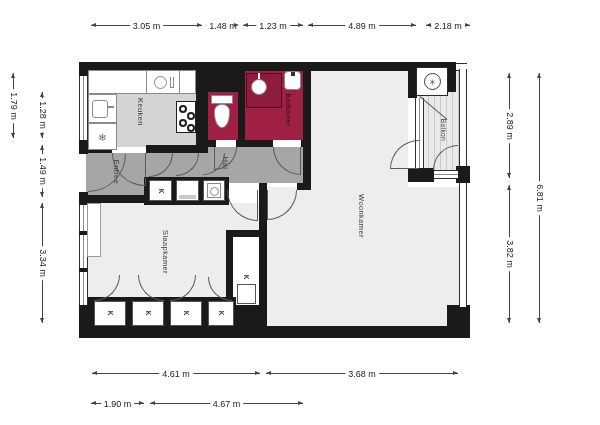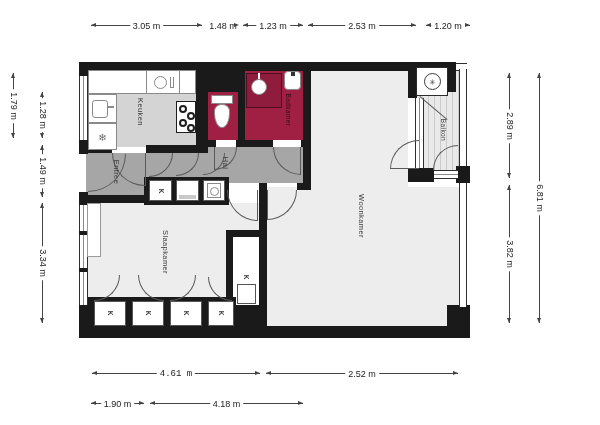--- a/index.html
+++ b/index.html
@@ -195,24 +195,24 @@
   <div class="dim-h" style="left:91px;top:25px;width:111px;">
       <span class="dlab">3.05 m</span>
     </div>
   <div class="dim-h" style="left:207px;top:25px;width:32px;">
       <span class="dlab">1.48 m</span>
     </div>
   <div class="dim-h" style="left:243px;top:25px;width:60px;">
       <span class="dlab">1.23 m</span>
     </div>
   <div class="dim-h" style="left:308px;top:25px;width:108px;">
-      <span class="dlab">2.53 m</span>
+      <span class="dlab">4.89 m</span>
     </div>
   <div class="dim-h" style="left:426px;top:25px;width:44px;">
-      <span class="dlab">1.20 m</span>
+      <span class="dlab">2.18 m</span>
     </div>
 
   <div class="dim-v" style="left:13px;top:73px;height:65px;">
       <span class="dlab">1.79 m</span>
     </div>
   <div class="dim-v" style="left:42px;top:92px;height:46px;">
       <span class="dlab">1.28 m</span>
     </div>
   <div class="dim-v" style="left:42px;top:145px;height:52px;">
       <span class="dlab">1.49 m</span>
@@ -224,26 +224,26 @@
   <div class="dim-v" style="left:509px;top:73px;height:105px;">
       <span class="dlab">2.89 m</span>
     </div>
   <div class="dim-v" style="left:509px;top:185px;height:138px;">
       <span class="dlab">3.82 m</span>
     </div>
   <div class="dim-v" style="left:539px;top:73px;height:250px;">
       <span class="dlab">6.81 m</span>
     </div>
 
-  <div class="dim-h" style="left:92px;top:373px;width:168px;font-family:Liberation Mono, monospace;">
+  <div class="dim-h" style="left:92px;top:373px;width:168px;">
       <span class="dlab">4.61 m</span>
     </div>
   <div class="dim-h" style="left:266px;top:373px;width:192px;">
-      <span class="dlab">2.52 m</span>
+      <span class="dlab">3.68 m</span>
     </div>
   <div class="dim-h" style="left:91px;top:403px;width:53px;">
       <span class="dlab">1.90 m</span>
     </div>
   <div class="dim-h" style="left:150px;top:403px;width:153px;">
-      <span class="dlab">4.18 m</span>
+      <span class="dlab">4.67 m</span>
     </div>
 
 </div>
 
 </body></html>

